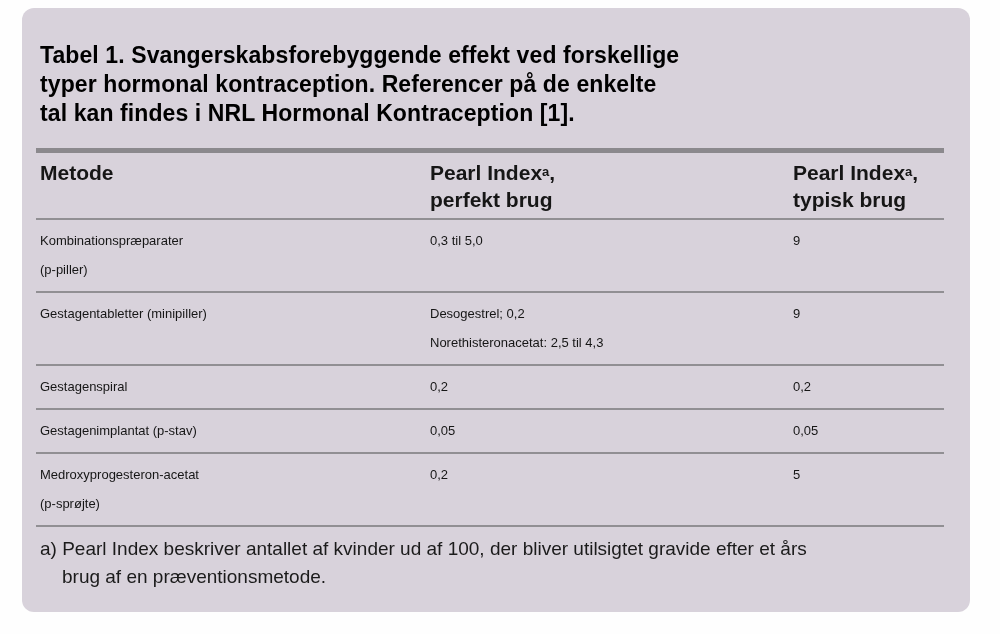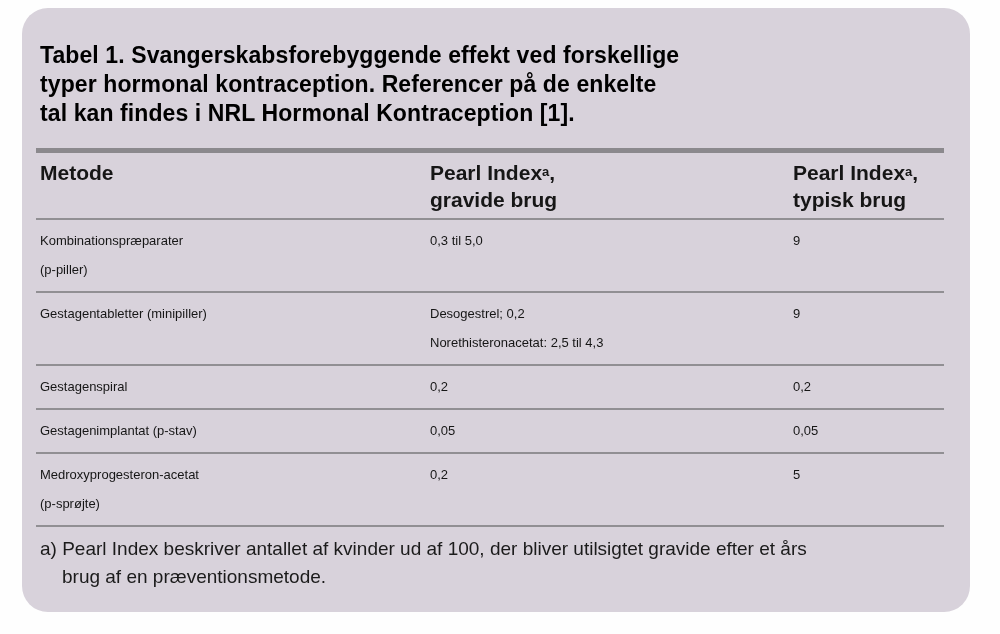--- a/index.html
+++ b/index.html
@@ -12,21 +12,21 @@
     font-family: "Liberation Sans", sans-serif;
   }
   .panel {
     position: absolute;
     top: 8px;
     left: 22px;
     width: 948px;
     height: 604px;
     box-sizing: border-box;
     background: var(--panel-bg, #d8d2db);
-    border-radius: 26px;
+    border-radius: 12px;
     padding: 33px 26px 0 14px;
     color: var(--text-color, #161616);
   }
   .title {
     margin-left: 4px;
     font-size: 23px;
     line-height: 29px;
     font-weight: bold;
     color: #000;
     letter-spacing: 0.1px;
@@ -82,21 +82,21 @@
   </div>
 
   <div class="thick-rule"></div>
 
   <div class="trow header-row">
     <div class="c1">
       <div>Metode</div>
     </div>
     <div class="c2">
       <div><span>Pearl Index</span><sup class="fn">a</sup><span>,</span></div>
-      <div>gravide brug</div>
+      <div>perfekt brug</div>
     </div>
     <div class="c3">
       <div><span>Pearl Index</span><sup class="fn">a</sup><span>,</span></div>
       <div>typisk brug</div>
     </div>
   </div>
 
   <div class="trow data-row">
     <div class="c1">
       <div>Kombinationspræparater</div>

